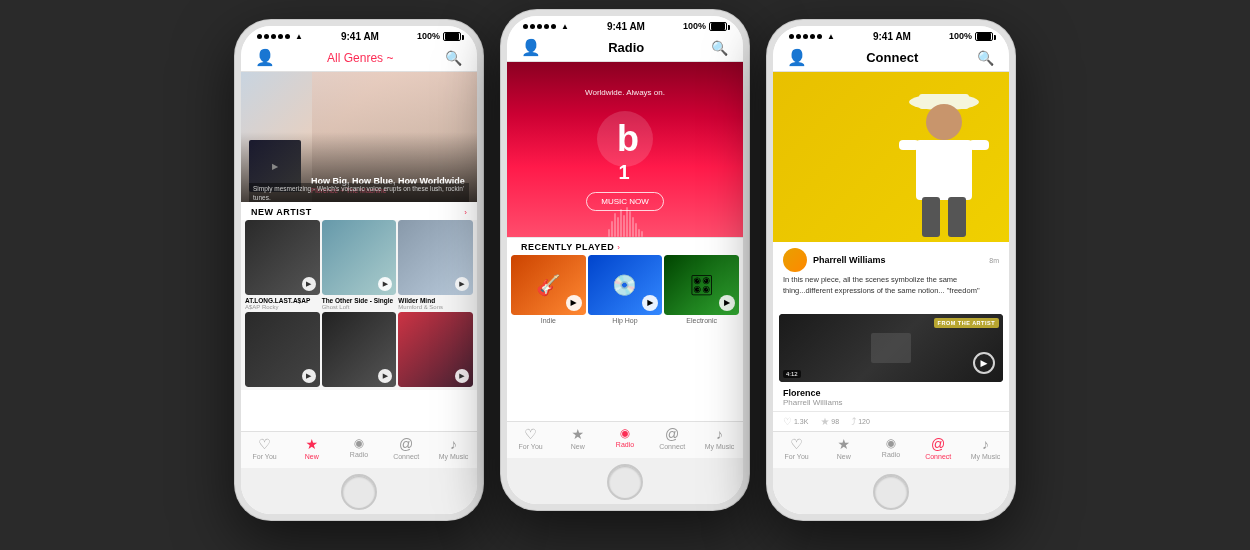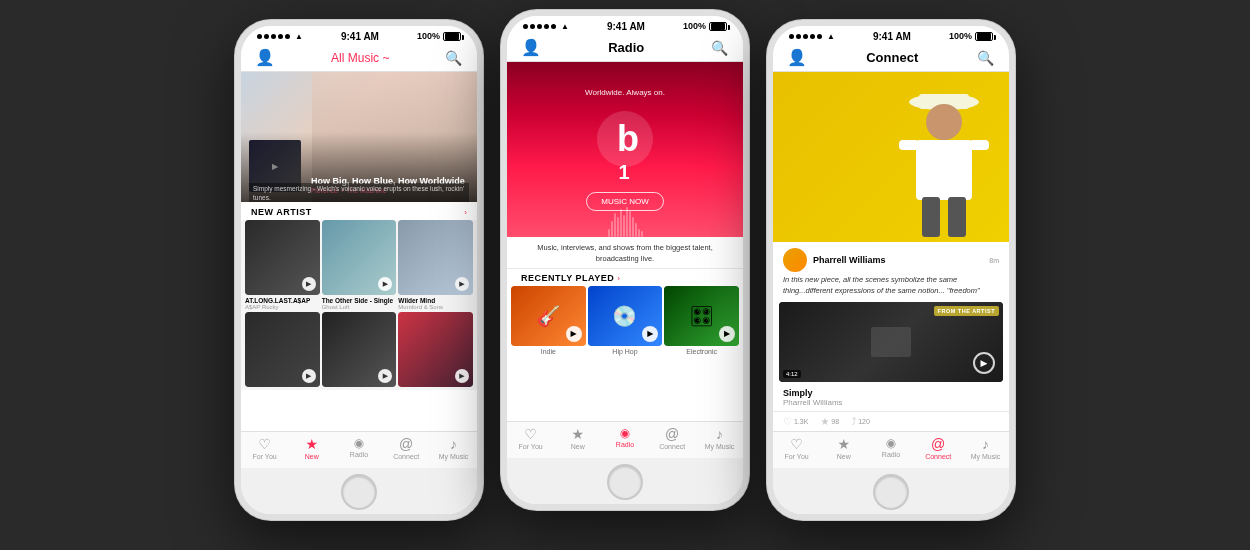--- a/index.html
+++ b/index.html
@@ -278,25 +278,24 @@
     }
     .connect-avatar {
       width: 24px; height: 24px;
       border-radius: 50%;
       background: linear-gradient(135deg, #e8a000 0%, #ff8800 100%);
       flex-shrink: 0;
     }
     .connect-name { font-size: 9px; font-weight: 600; color: #000; }
     .connect-time { font-size: 7px; color: #999; margin-left: auto; }
     .connect-post {
-      padding: 0 10px 6px;
+      padding: 0 10px 18px;
       font-size: 7.5px;
       color: #333;
       line-height: 1.4;
-      font-style: italic;
     }
     .connect-video {
       margin: 0 6px;
       height: 80px;
       background: #1a1a1a;
       border-radius: 4px;
       position: relative;
       overflow: hidden;
     }
     .from-artist-badge {
@@ -377,21 +376,21 @@
       <span class="status-center">9:41 AM</span>
       <div class="status-right">
         <span>100%</span>
         <div class="battery">
             <div class="battery-fill"></div>
           </div>
       </div>
     </div>
     <div class="nav-bar">
       <span class="nav-icon">👤</span>
-      <span class="nav-genre">All Music ~</span>
+      <span class="nav-genre">All Genres ~</span>
       <span class="nav-search">🔍</span>
     </div>
     <div class="phone-content">
       <div class="hero">
 
         <div style="position:absolute;inset:0;background:linear-gradient(135deg,#c8d4e0 0%,#e8d0c0 40%,#b8a898 100%);"></div>
 
         <div style="position:absolute;left:30%;top:0;right:0;bottom:0;background:linear-gradient(180deg,#e8ccc0 0%,#c0a898 100%);opacity:0.7;"></div>
         <div class="hero-gradient"></div>
         <div class="hero-small-img" style="background:linear-gradient(135deg,#1a1a2e 0%,#333 100%);display:flex;align-items:center;justify-content:center;color:#888;font-size:8px;">▶</div>
@@ -529,21 +528,20 @@
 
         <div class="beats1-logo">
           <svg width="60" height="60" viewBox="0 0 60 60">
             <circle cx="30" cy="30" r="28" fill="rgba(255,255,255,0.15)"></circle>
             <text x="22" y="42" font-size="36" font-weight="900" fill="white" font-family="Arial">b</text>
           </svg>
         </div>
         <div style="font-size:20px;font-weight:900;color:#fff;margin-top:-8px;letter-spacing:2px;">1</div>
         <div class="listen-btn">MUSIC NOW</div>
       </div>
-      <div class="radio-description">Music, interviews, and shows from the biggest talent, broadcasting live.</div>
       <div class="recently-header">
         <span class="recently-title">RECENTLY PLAYED</span>
         <span class="recently-arrow">›</span>
       </div>
       <div class="radio-thumbs">
         <div class="radio-thumb">
           <div class="radio-thumb-img">
             <div class="radio-thumb-inner rt-1">
               <div style="position:absolute;inset:0;display:flex;align-items:center;justify-content:center;font-size:20px;">🎸</div>
               <div style="position:absolute;bottom:4px;right:4px;width:16px;height:16px;border-radius:50%;background:rgba(255,255,255,0.9);display:flex;align-items:center;justify-content:center;font-size:8px;">▶</div>
@@ -656,21 +654,21 @@
         <div style="position:absolute;inset:0;background:linear-gradient(135deg,#1a1a1a 0%,#333 50%,#1a1a1a 100%);"></div>
 
         <div style="position:absolute;inset:0;display:flex;align-items:center;justify-content:center;opacity:0.6;">
           <div style="width:40px;height:30px;background:#555;border-radius:2px;"></div>
         </div>
         <div class="from-artist-badge">FROM THE ARTIST</div>
         <div class="video-duration">4:12</div>
         <div class="video-play">▶</div>
       </div>
       <div class="connect-track-info">
-        <div class="track-title">Simply</div>
+        <div class="track-title">Florence</div>
         <div class="track-artist">Pharrell Williams</div>
       </div>
       <div class="connect-actions">
         <div class="action-item">
           <span class="action-icon">♡</span>
           <span>1.3K</span>
         </div>
         <div class="action-item">
           <span class="action-icon">★</span>
           <span>98</span>

